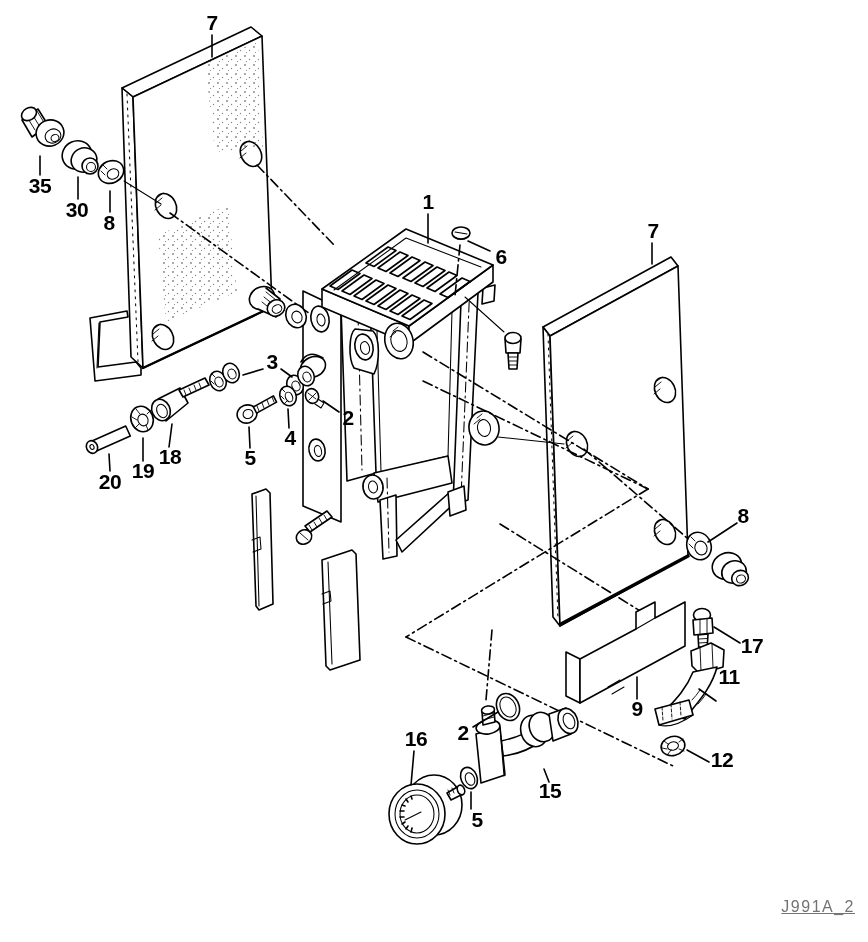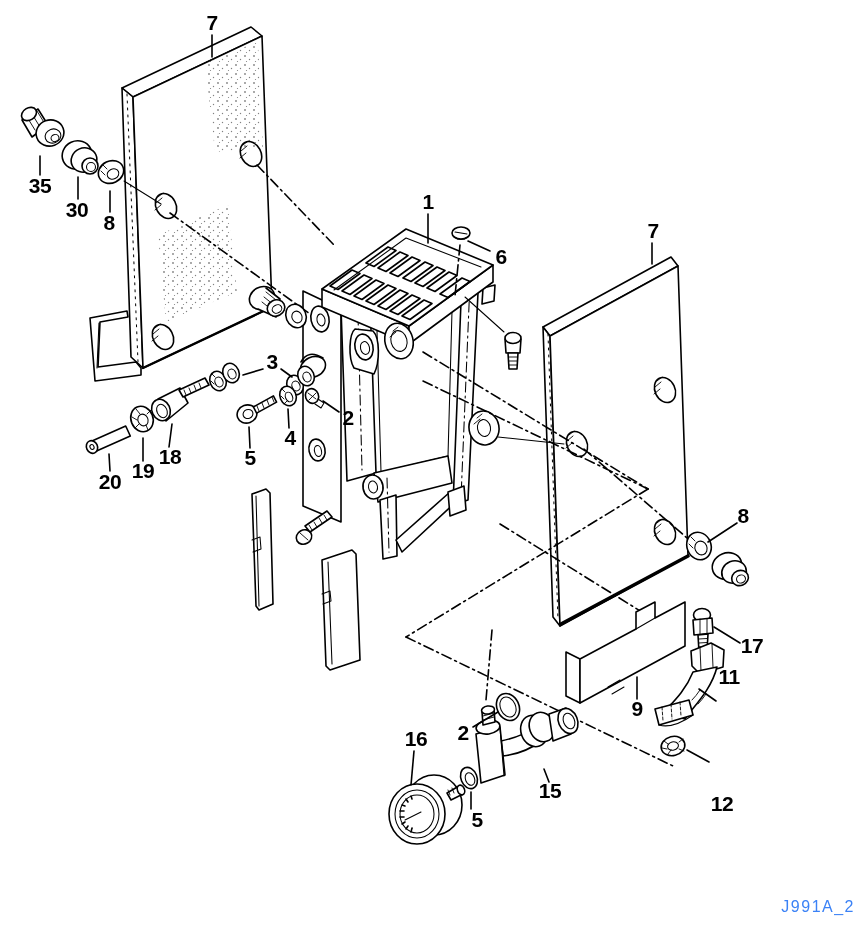--- a/index.html
+++ b/index.html
@@ -13,21 +13,21 @@
   svg .thick{stroke-width:3.6;}
   svg .dd{stroke-dasharray:10 4 2 4;stroke-width:1.05;}
   svg .dot{stroke-dasharray:2 5;stroke-width:1;}
   svg .ld{stroke-width:1.5;}
   svg .h{stroke-width:0.9;}
   svg .pd{fill:#1c1c1c;stroke:none;}
   svg .stip{fill:url(#stip);stroke:none;opacity:.55;}
   .lbl{position:absolute;transform:translate(-50%,-50%);font-weight:700;font-size:21px;
        color:#000;letter-spacing:-0.5px;white-space:nowrap;}
   .code{position:absolute;right:13px;bottom:26px;font-size:16px;font-weight:400;
-        color:#3b82f6;letter-spacing:1.5px;}
+        color:#737373;letter-spacing:1.5px;text-decoration:underline;}
 </style>
 </head>
 <body>
 
 <div class="stage">
 <svg width="868" height="942" viewBox="0 0 868 942">
   <defs>
     <pattern id="stip" width="9" height="9" patternUnits="userSpaceOnUse">
       <circle class="pd" cx="2" cy="2" r="0.9"></circle>
       <circle class="pd" cx="6.5" cy="5.5" r="0.7"></circle>
@@ -376,20 +376,20 @@
   <div class="lbl" style="left:348px;top:418px">2</div>
   <div class="lbl" style="left:290px;top:438px">4</div>
   <div class="lbl" style="left:250px;top:458px">5</div>
   <div class="lbl" style="left:170px;top:457px">18</div>
   <div class="lbl" style="left:143px;top:471px">19</div>
   <div class="lbl" style="left:110px;top:482px">20</div>
   <div class="lbl" style="left:743px;top:516px">8</div>
   <div class="lbl" style="left:752px;top:646px">17</div>
   <div class="lbl" style="left:729px;top:677px">11</div>
   <div class="lbl" style="left:637px;top:709px">9</div>
-  <div class="lbl" style="left:722px;top:804px">12</div>
+  <div class="lbl" style="left:722px;top:760px">12</div>
   <div class="lbl" style="left:416px;top:739px">16</div>
   <div class="lbl" style="left:463px;top:733px">2</div>
   <div class="lbl" style="left:477px;top:820px">5</div>
   <div class="lbl" style="left:550px;top:791px">15</div>
 
   <div class="code">J991A_2</div>
 </div>
 
 </body></html>

